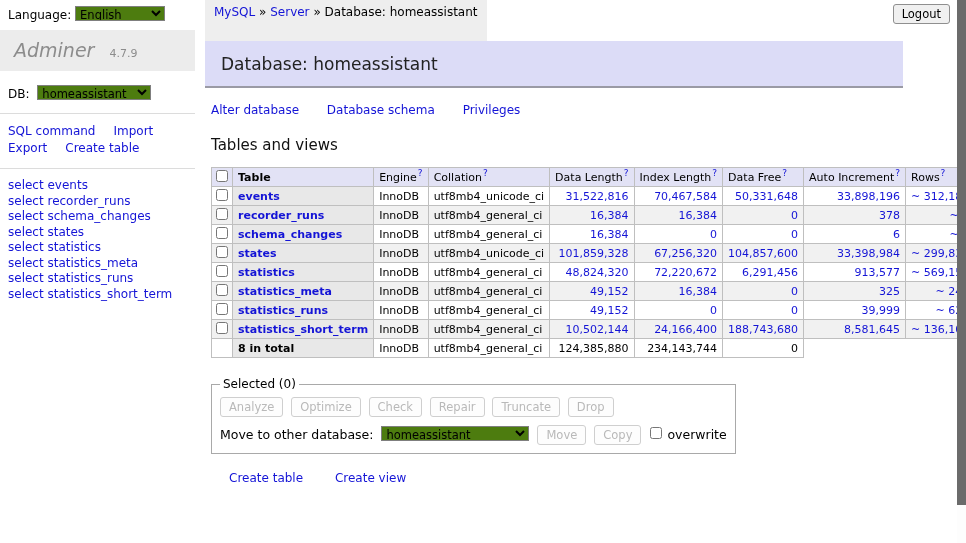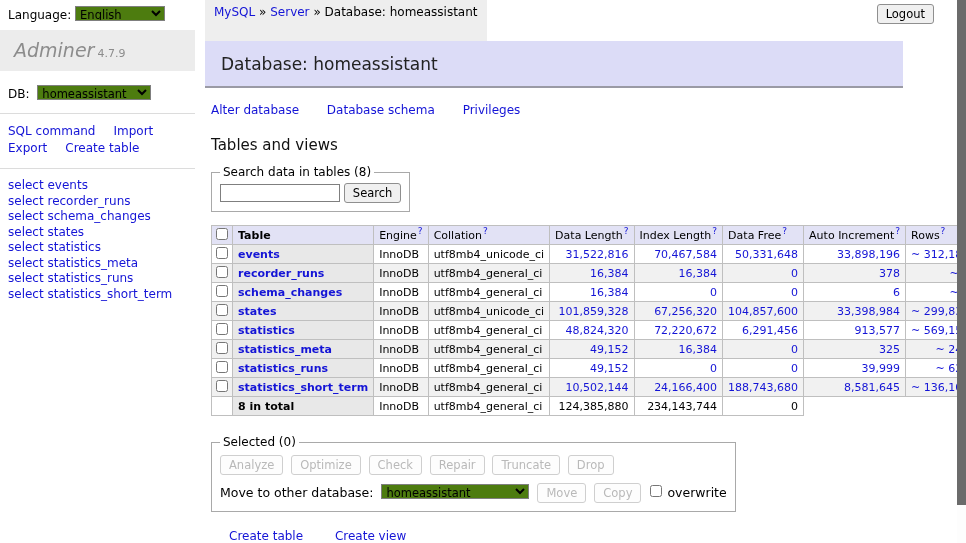--- a/index.html
+++ b/index.html
@@ -16,31 +16,31 @@
     background:#f0f0f0; border:1px solid #8f8f8f; border-radius:3px; color:#000; cursor:pointer;
   }
   .btn.disabled { color:#b9b9b9; border-color:#cfcfcf; background:#fdfdfd; }
 
   
   #sidebar { position:absolute; left:0; top:0; width:195px; }
   .lang-row { padding:6px 0 8px 8px; }
   .lang-row select { width:90px; }
   #logo-band { background:#ececec; padding:9px 0 10px 14px; }
   .logo-name { font-style:italic; font-size:19px; color:#8c8c8c; }
-  .logo-ver { font-size:11px; color:#8c8c8c; margin-left:3px; }
+  .logo-ver { font-size:11px; color:#8c8c8c; margin-left:15px; }
   .db-row { padding:14px 0 12px 8px; border-bottom:1px solid #dcdcdc; }
   .db-row select { width:114px; margin-left:4px; }
   .side-actions { padding:9px 8px 11px 8px; border-bottom:1px solid #dcdcdc; line-height:17px; }
   .side-actions a { margin-right:18px; }
   .side-tables { padding:9px 0 0 8px; line-height:15.5px; font-size:12px; }
 
   
   #main { position:absolute; left:195px; top:0; width:771px; }
   .breadcrumb { display:inline-block; margin-left:10px; background:#eeeeee; padding:5px 9px 22px; font-size:12px; }
-  .logout-wrap { position:absolute; top:4px; right:32px; }
+  .logout-wrap { position:absolute; top:4px; right:16px; }
 
   
   .banner {
     margin:0 63px 0 10px; background:#dcdcf7; padding:13px 16px 12px;
     font-size:17px; color:#222; border-bottom:2px solid #9a9aa5; font-weight:normal;
   }
 
   .content { margin-left:16px; }
   .subnav { margin:15px 0 0; }
   .subnav a { margin-right:24px; }
@@ -133,25 +133,20 @@
 
   <div class="content">
     <p class="subnav">
       <a>Alter database</a>
       <a>Database schema</a>
       <a>Privileges</a>
     </p>
 
     <h3>Tables and views</h3>
 
-    <fieldset>
-      <legend>Search data in tables (8)</legend>
-      <input type="text" class="search-input" value="" style="">
-      <button class="btn">Search</button>
-    </fieldset>
 
     <table>
       <colgroup>
         <col style="width:22px">
           <col style="width:124px">
           <col style="width:48px">
           <col style="width:102px">
         <col style="width:72px">
           <col style="width:74px">
           <col style="width:62px">

